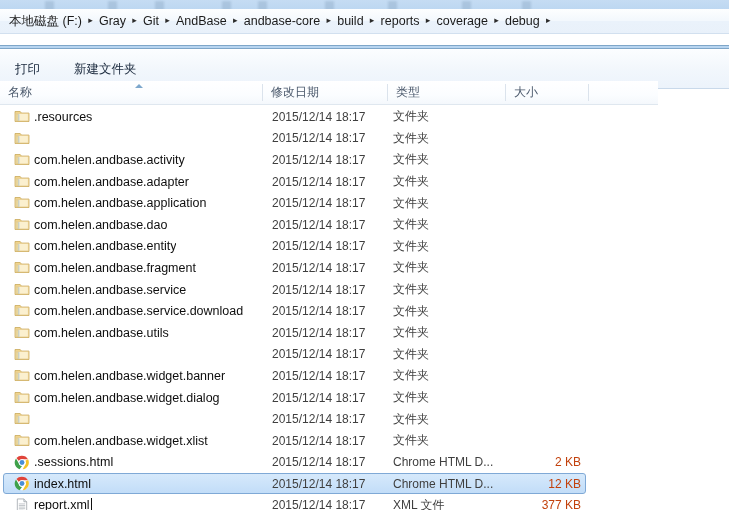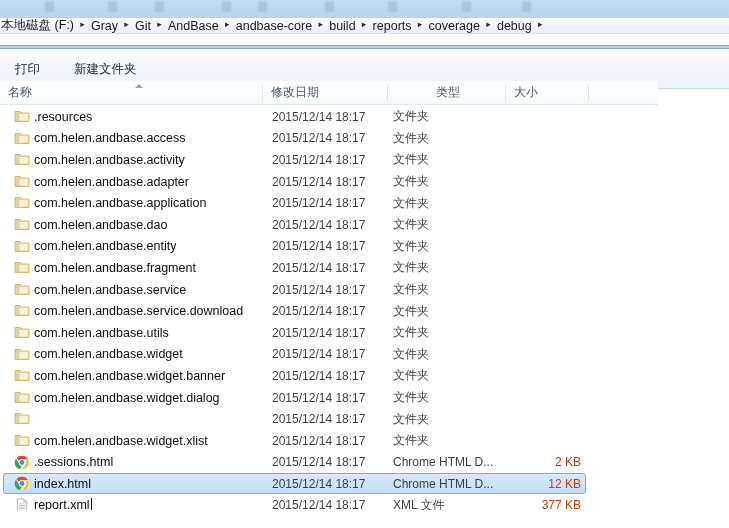--- a/index.html
+++ b/index.html
@@ -40,26 +40,27 @@
   .top-strip-underline {
     position: absolute;
     left: 0; top: 18px;
     width: 729px; height: 1px;
     background: #6f8fad;
   }
 
   
   .addressbar {
     position: absolute;
-    left: 0; top: 18px;
-    width: 729px; height: 16px;
+    left: 0; top: 9px;
+    width: 729px; height: 25px;
     background: linear-gradient(to bottom, #fdfeff 0%, #f3f8fd 48%, #eaf2fb 52%, #e9f1fa 100%);
     border-bottom: 1px solid #d2e0ef;
     display: flex;
     align-items: center;
+    padding-left: 8px;
     box-sizing: border-box;
   }
   .crumb {
     font-size: 12.5px;
     color: #1b1b1b;
     white-space: nowrap;
     cursor: default;
     padding: 1px 1px;
   }
   .crumb-sep {
@@ -269,21 +270,21 @@
 <div class="toolbar">
   <div class="tb-btn">打印</div>
   <div class="tb-btn second">新建文件夹</div>
 </div>
 
 <div class="colheader">
   <div class="colcell" style="left:0px;width:262px;">名称</div>
   <div class="colsep" style="left:262px;"></div>
   <div class="colcell" style="left:263px;width:124px;">修改日期</div>
   <div class="colsep" style="left:387px;"></div>
-  <div class="colcell" style="left:388px;width:117px;margin-left:40px;">类型</div>
+  <div class="colcell" style="left:388px;width:117px;">类型</div>
   <div class="colsep" style="left:505px;"></div>
   <div class="colcell" style="left:506px;width:82px;">大小</div>
   <div class="colsep" style="left:588px;"></div>
 </div>
 <div class="sort-arrow"></div>
 
 <div class="filelist" id="filelist">
     <div class="row">
       <div class="rowhl"></div>
       <span class="icon">
@@ -302,21 +303,20 @@
     <div class="row">
       <div class="rowhl"></div>
       <span class="icon">
         <svg class="ic-svg" width="16" height="15" viewBox="0 0 16 15">
           <path d="M1 2.5h5.2l1.3 1.6H15v8.4H1z" fill="#f2d68f" stroke="#c9a95a" stroke-width="0.8"></path>
           <path d="M1.6 4.4h12.8v7.6H1.6z" fill="#fbf0cf" stroke="#ddc07a" stroke-width="0.6"></path>
           <path d="M2.2 5.2h2.1v6.6H2.2z" fill="#eadaa4" stroke="#d8bf7d" stroke-width="0.5"></path>
           <rect x="4.5" y="5.2" width="0.8" height="6.6" fill="#a9c8e0"></rect>
         </svg>
       </span>
-      <span class="cellname">com.helen.andbase.access</span>
       <span class="celldate">2015/12/14 18:17</span>
       <span class="celltype">文件夹</span>
       <span class="cellsize"></span>
     </div>
     <div class="row">
       <div class="rowhl"></div>
       <span class="icon">
         <svg class="ic-svg" width="16" height="15" viewBox="0 0 16 15">
           <path d="M1 2.5h5.2l1.3 1.6H15v8.4H1z" fill="#f2d68f" stroke="#c9a95a" stroke-width="0.8"></path>
           <path d="M1.6 4.4h12.8v7.6H1.6z" fill="#fbf0cf" stroke="#ddc07a" stroke-width="0.6"></path>
@@ -452,21 +452,20 @@
     <div class="row">
       <div class="rowhl"></div>
       <span class="icon">
         <svg class="ic-svg" width="16" height="15" viewBox="0 0 16 15">
           <path d="M1 2.5h5.2l1.3 1.6H15v8.4H1z" fill="#f2d68f" stroke="#c9a95a" stroke-width="0.8"></path>
           <path d="M1.6 4.4h12.8v7.6H1.6z" fill="#fbf0cf" stroke="#ddc07a" stroke-width="0.6"></path>
           <path d="M2.2 5.2h2.1v6.6H2.2z" fill="#eadaa4" stroke="#d8bf7d" stroke-width="0.5"></path>
           <rect x="4.5" y="5.2" width="0.8" height="6.6" fill="#a9c8e0"></rect>
         </svg>
       </span>
-      <span class="cellname">com.helen.andbase.widget</span>
       <span class="celldate">2015/12/14 18:17</span>
       <span class="celltype">文件夹</span>
       <span class="cellsize"></span>
     </div>
     <div class="row">
       <div class="rowhl"></div>
       <span class="icon">
         <svg class="ic-svg" width="16" height="15" viewBox="0 0 16 15">
           <path d="M1 2.5h5.2l1.3 1.6H15v8.4H1z" fill="#f2d68f" stroke="#c9a95a" stroke-width="0.8"></path>
           <path d="M1.6 4.4h12.8v7.6H1.6z" fill="#fbf0cf" stroke="#ddc07a" stroke-width="0.6"></path>

